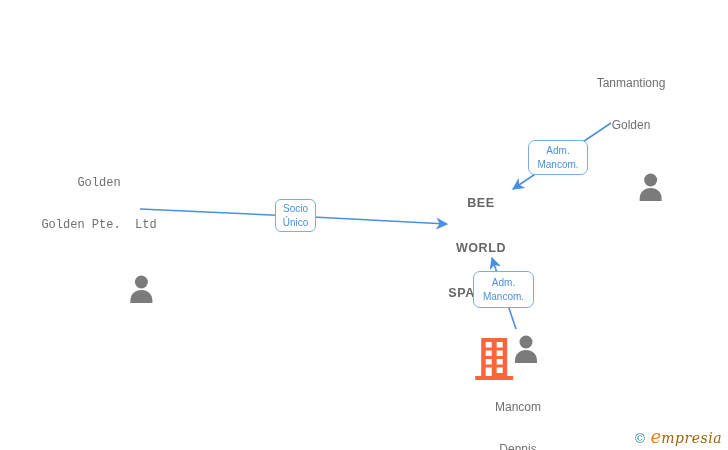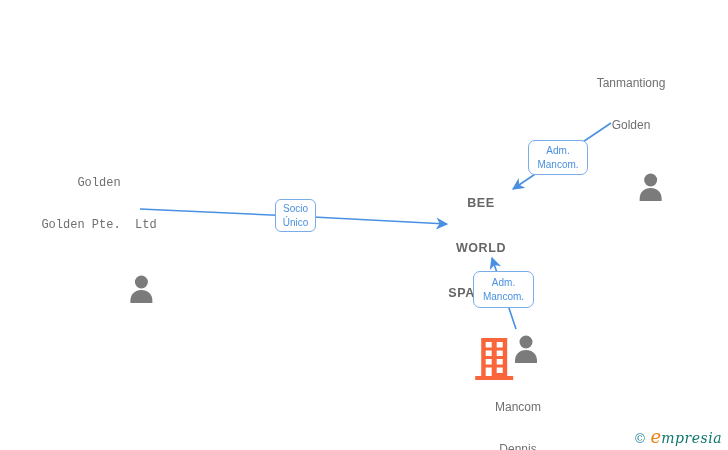--- a/index.html
+++ b/index.html
@@ -62,21 +62,21 @@
   .logo {
     position: absolute;
     right: 6px;
     bottom: 3px;
     font-family: "DejaVu Serif", serif;
     white-space: nowrap;
     cursor: pointer;
   }
   .logo-c  { color: #2d8c9e; font-size: 13px; margin-right: 4px; }
   .logo-e  { color: #f08119; font-size: 18px; font-style: italic; }
-  .logo-rest { color: #0f766e; font-size: 14px; font-style: italic; letter-spacing: 0.5px; }
+  .logo-rest { color: #a16207; font-size: 14px; font-style: italic; letter-spacing: 0.5px; }
 </style>
 </head>
 <body>
 
 <div class="canvas">
 
   <svg class="edges" width="728" height="450" viewBox="0 0 728 450">
     <defs>
       <marker id="arw" markerUnits="userSpaceOnUse" markerWidth="12" markerHeight="12" refX="9" refY="5" orient="auto" viewBox="0 0 10 10">
         <path d="M0 0 L10 5 L0 10 L2.8 5 Z" fill="#4a90e2"></path>

